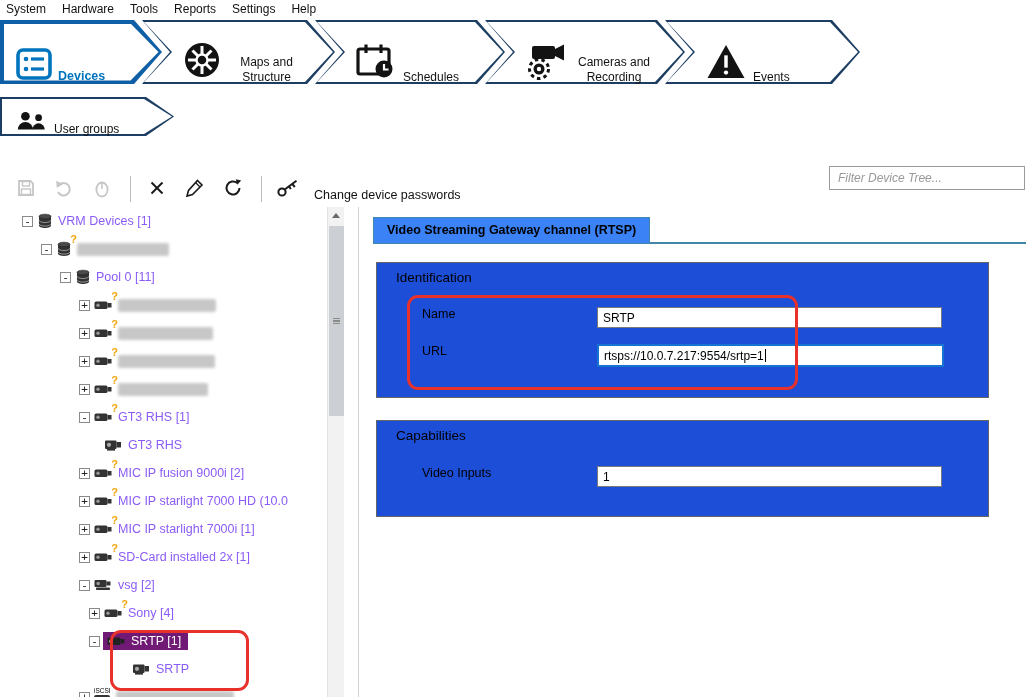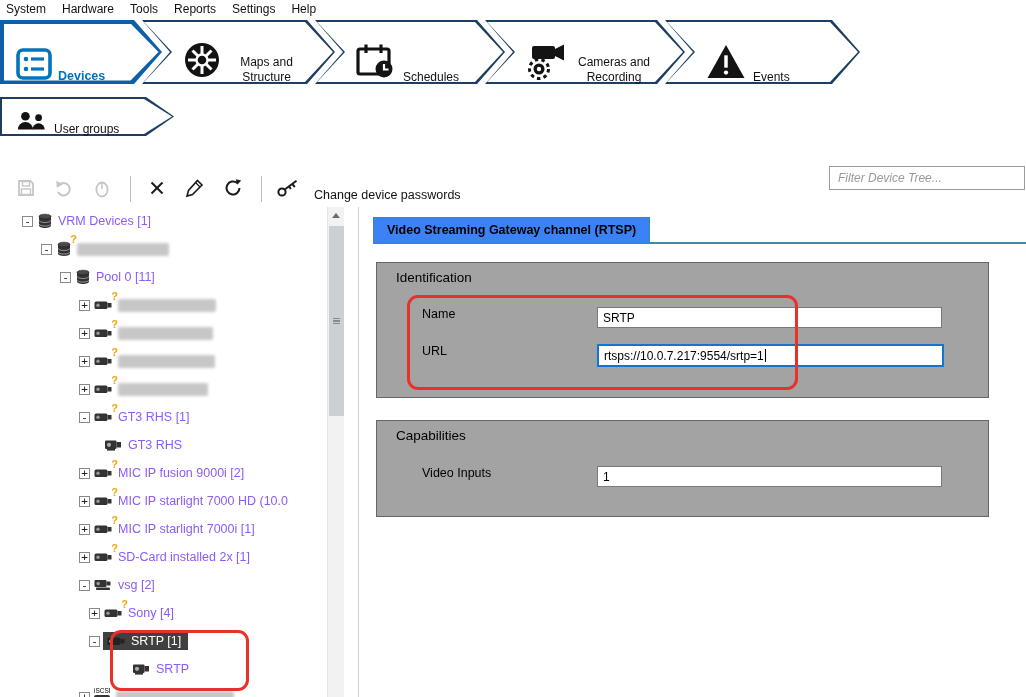--- a/index.html
+++ b/index.html
@@ -48,41 +48,41 @@
   .tree{position:absolute;top:207px;left:0;width:327px;bottom:0;overflow:hidden;font-size:12.5px;}
   .trow{display:flex;align-items:center;height:28px;white-space:nowrap;cursor:pointer;}
   .lvl0{padding-left:22px}.lvl1{padding-left:41px}.lvl2{padding-left:60px}
   .lvl3{padding-left:79px}.lvl4{padding-left:89px}.lvl5{padding-left:117px}
   .exp{width:11px;height:11px;border:1px solid #8a8a8a;background:#fff;display:inline-flex;align-items:center;justify-content:center;flex:none;cursor:pointer;}
   .exp i{font-style:normal;font-size:11px;line-height:1;color:#222;transform:translateY(-0.5px);font-family:"DejaVu Sans Mono",monospace;}
   .exp.hidden{visibility:hidden;}
   .ticon{position:relative;margin:0 5px 0 4px;flex:none;display:inline-flex;}
   .qbadge{position:absolute;top:-7px;right:-5px;color:#efa50c;font-weight:bold;font-size:11px;line-height:1;}
   .tlabel{color:#8b5cf6;}
-  .selwrap{display:inline-flex;align-items:center;background:#404040;padding:2px 7px 2px 3px;margin-left:3px;}
+  .selwrap{display:inline-flex;align-items:center;background:#701a75;padding:2px 7px 2px 3px;margin-left:3px;}
   .selwrap .ticon{margin:0 5px 0 1px;}
   .selwrap .tlabel{color:#fff;}
   .redact{display:inline-block;height:13px;background:#c7c7c7;border-radius:2px;filter:blur(1.6px);}
   .iscsi{display:inline-flex;flex-direction:column;align-items:center;}
   .iscsi .tag{font-size:6.5px;line-height:7px;color:#000;letter-spacing:0;}
   .iscsi .bodyrect{width:16px;height:12px;background:#333;border-radius:2px;margin-top:1px;}
 
   
   .scrollbar{position:absolute;left:327px;top:207px;bottom:0;width:17px;background:#f2f2f2;border-left:1px solid #e3e3e3;}
   .sb-up{position:absolute;top:0;left:0;right:0;height:17px;display:flex;align-items:center;justify-content:center;cursor:pointer;}
   .tri-up{width:0;height:0;border-left:4px solid transparent;border-right:4px solid transparent;border-bottom:5px solid #6b6b6b;}
   .sb-thumb{position:absolute;top:19px;left:1px;width:15px;height:190px;background:#ccd0d4;cursor:grab;}
   .grip{position:absolute;left:4px;top:50%;margin-top:-3px;width:7px;height:6px;
         background:repeating-linear-gradient(#8a8a8a 0 1px,transparent 1px 2.5px);}
 
   
   .detail{position:absolute;left:358px;top:207px;right:0;bottom:0;border-left:1px solid #d2d2d2;background:#fff;}
   .dtab{position:absolute;left:14px;top:10px;padding:5px 13px 6px;border:1px solid #4087a9;background:#3b82f6;font-weight:bold;font-size:12.5px;z-index:2;color:#000;cursor:pointer;}
   .dtabline{position:absolute;left:14px;right:0;top:35px;height:2px;background:#4087a9;z-index:1;}
-  .gbox{position:absolute;left:17px;width:613px;border:1px solid #666;background:#a3a3a3;}
+  .gbox{position:absolute;left:17px;width:613px;border:1px solid #666;background:#1d4ed8;}
   .gbox.ident{top:55px;height:136px;}
   .gbox.caps{top:213px;height:97px;}
   .gtitle{padding:7px 0 0 19px;font-size:13.5px;color:#000;}
   .frow{position:absolute;left:45px;display:flex;height:23px;}
   .ident .r0{top:44px}.ident .r1{top:81px}.caps .r0{top:45px}
   .flabel{width:175px;font-size:12.5px;color:#000;}
   .tbox{width:345px;height:21px;border:1px solid #7a7a7a;display:flex;align-items:center;padding:0 5px;font-size:12px;background:#fff;color:#000;cursor:text;}
   .tbox.focused{border:2px solid #1673cf;width:347px;height:23px;}
   .caret{width:1.3px;height:13px;background:#000;margin-left:1px;flex:none;}
 

